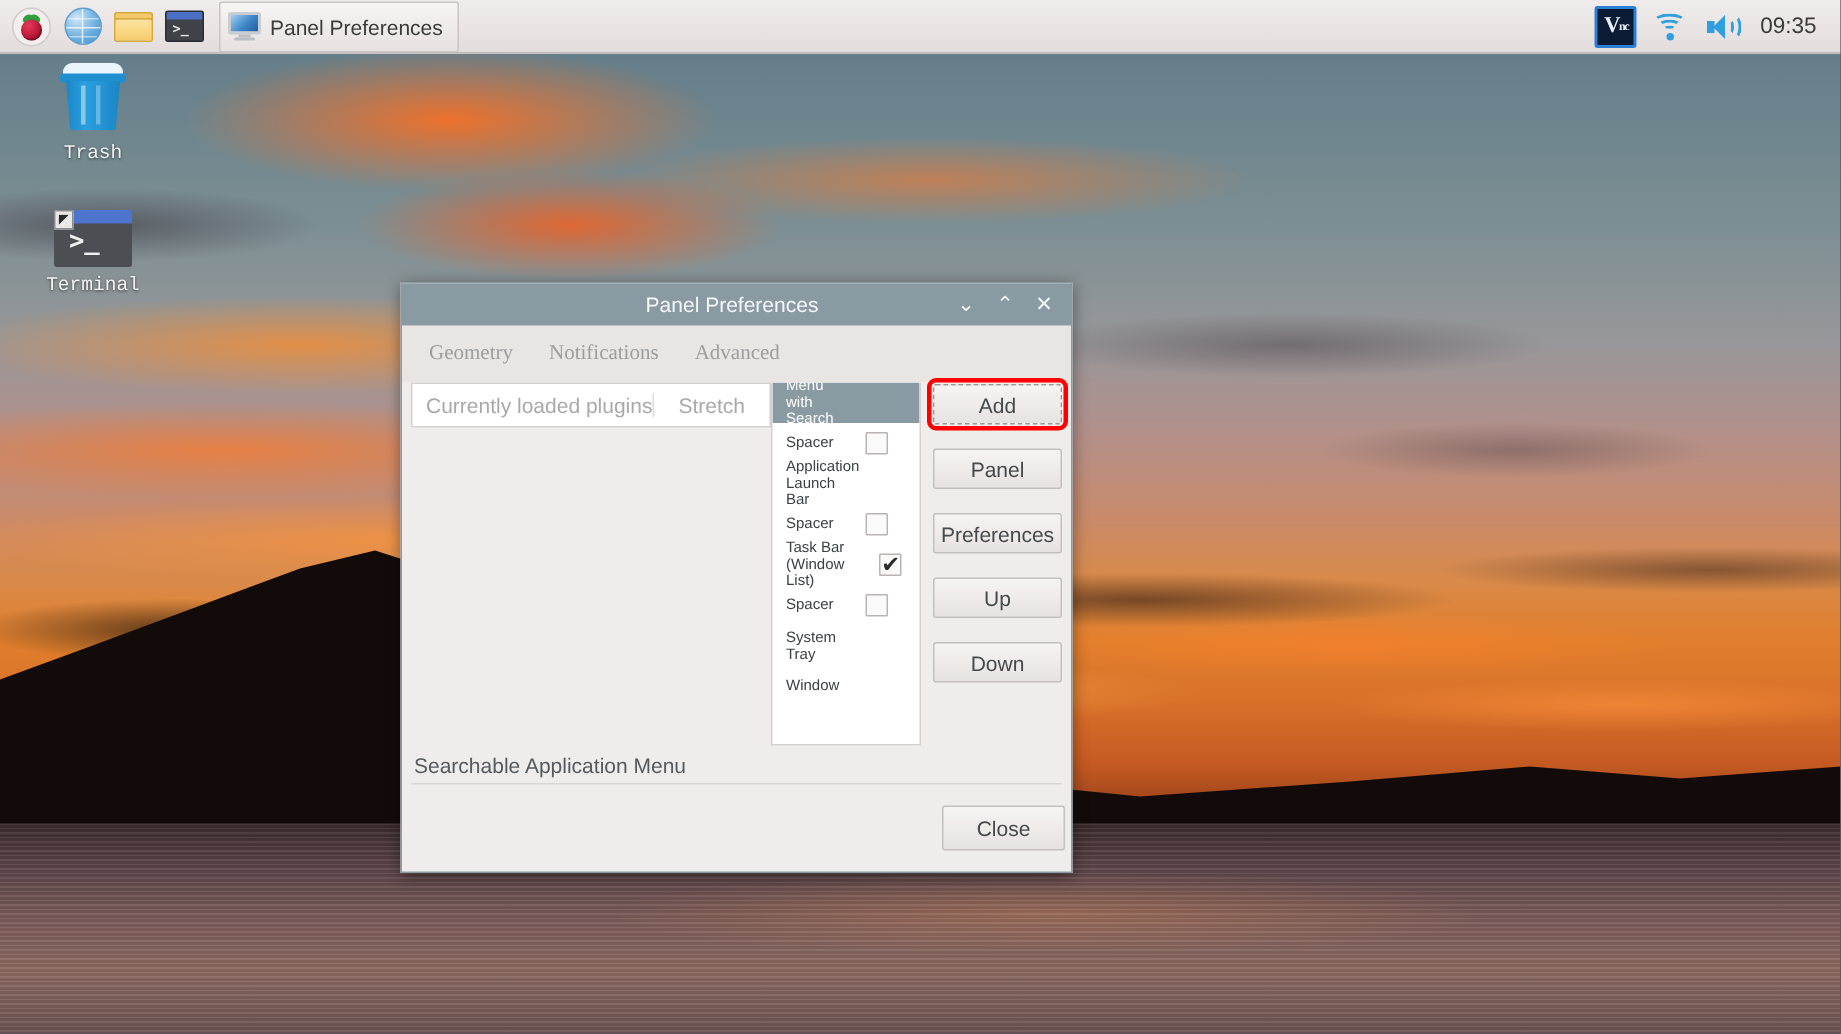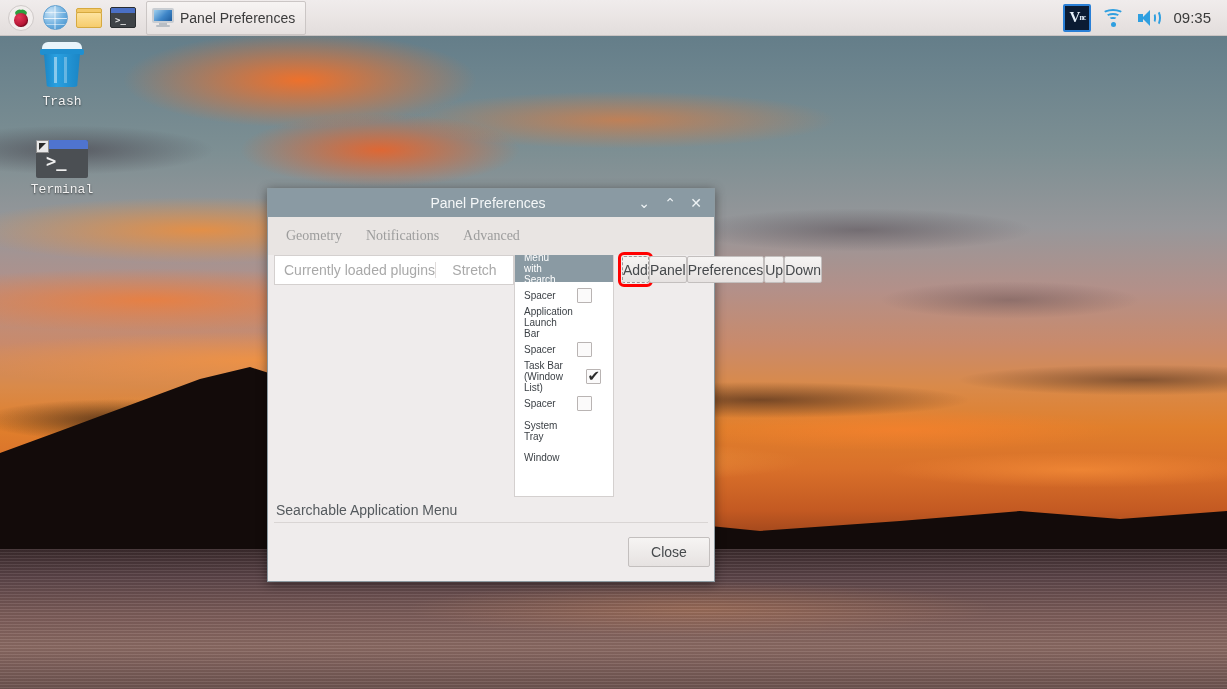--- a/index.html
+++ b/index.html
@@ -394,22 +394,22 @@
 
   #desc {
     height: 26px; flex: 0 0 auto;
     display: flex; align-items: center;
     font-size: 14px; color: #555a5e; padding-left: 2px;
     border-bottom: 1px solid #d9d5d4;
     font-family: "Liberation Sans", sans-serif;
   }
 
   #btncol {
-    flex: 1 1 auto; display: flex; flex-direction: row;
-    padding: 1px 0 0 8px; gap: 0;
+    flex: 1 1 auto; display: flex; flex-direction: column;
+    padding: 1px 0 0 8px; gap: 16px;
   }
   .sidebtn {
     height: 27px; background: linear-gradient(to bottom, #f6f4f3, #e6e2e1);
     border: 1px solid #c3bfbe; border-radius: 2px;
     font-size: 14px; color: #46494c; cursor: pointer;
     display: flex; align-items: center; justify-content: center;
     font-family: "Liberation Sans", sans-serif;
   }
   .sidebtn.highlight {
     outline: 3px solid #ff0000; outline-offset: 1px;

